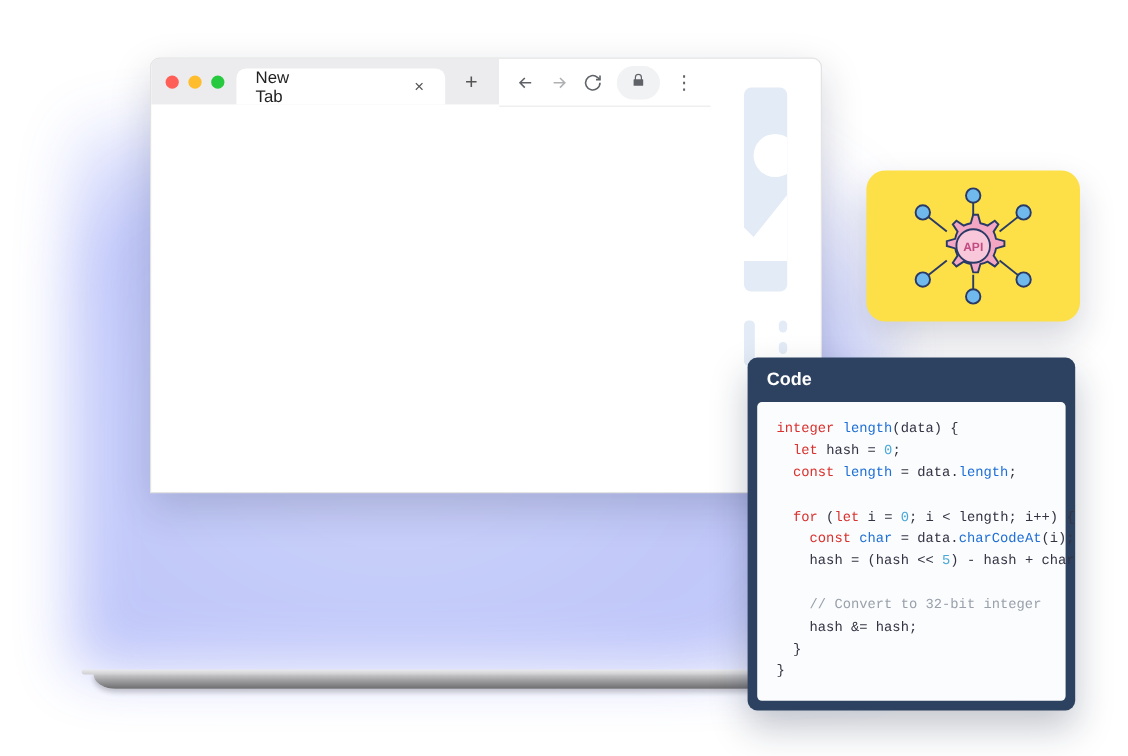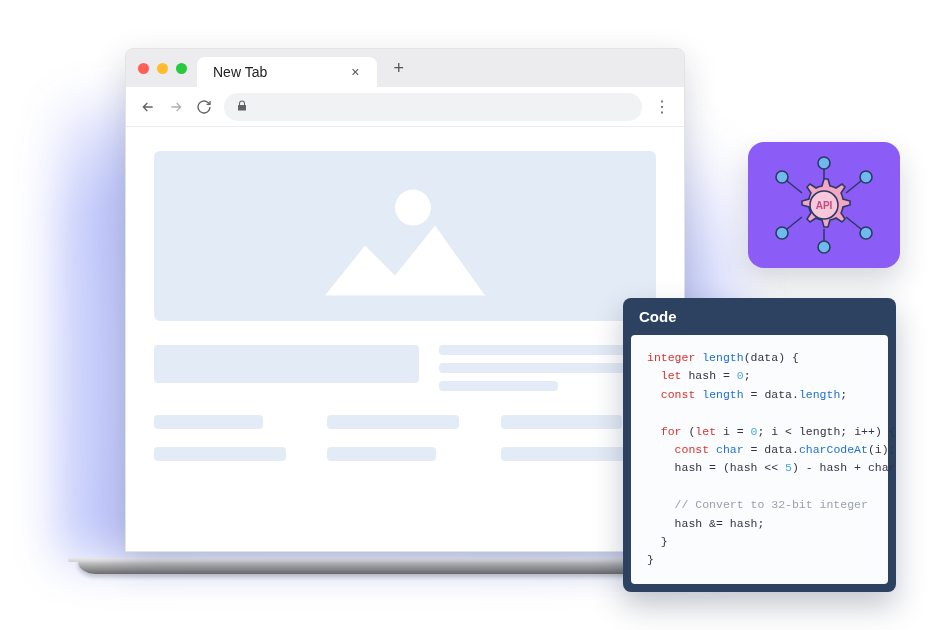--- a/index.html
+++ b/index.html
@@ -45,28 +45,28 @@
       background: linear-gradient(180deg, #e9e9eb, #cfcfd1);
       border-radius: 2px;
     }
     
     
     .browser {
       position: absolute;
       left: 125px;
       top: 48px;
       width: 560px;
-      height: 504px;
+      height: 363px;
       background: #fff;
       border: 1px solid #e3e3e4;
       border-radius: 8px 8px 0 0;
       box-shadow: 0 12px 34px rgba(20,30,60,0.18);
       z-index: 3;
       display: flex;
-      flex-direction: column;
+      flex-direction: row;
       overflow: hidden;
     }
     .tab-bar {
       height: 38px;
       background: #ececee;
       display: flex;
       align-items: center;
       padding: 0 12px;
       gap: 10px;
     }
@@ -142,23 +142,23 @@
     .grid .ph { height: 14px; }
     .grid .ph.w1 { width: 70%; }
     .grid .ph.w2 { width: 85%; }
     .grid .ph.w3 { width: 78%; }
     
     
     .api-badge {
       position: absolute;
       right: 40px;
       top: 142px;
-      width: 152px;
+      width: 178px;
       height: 126px;
-      background: #8b5cf6;
+      background: #fde047;
       border-radius: 16px;
       box-shadow: 0 14px 30px rgba(20,30,60,0.18);
       z-index: 5;
       display: flex;
       align-items: center;
       justify-content: center;
     }
     
     
     .code-panel {

